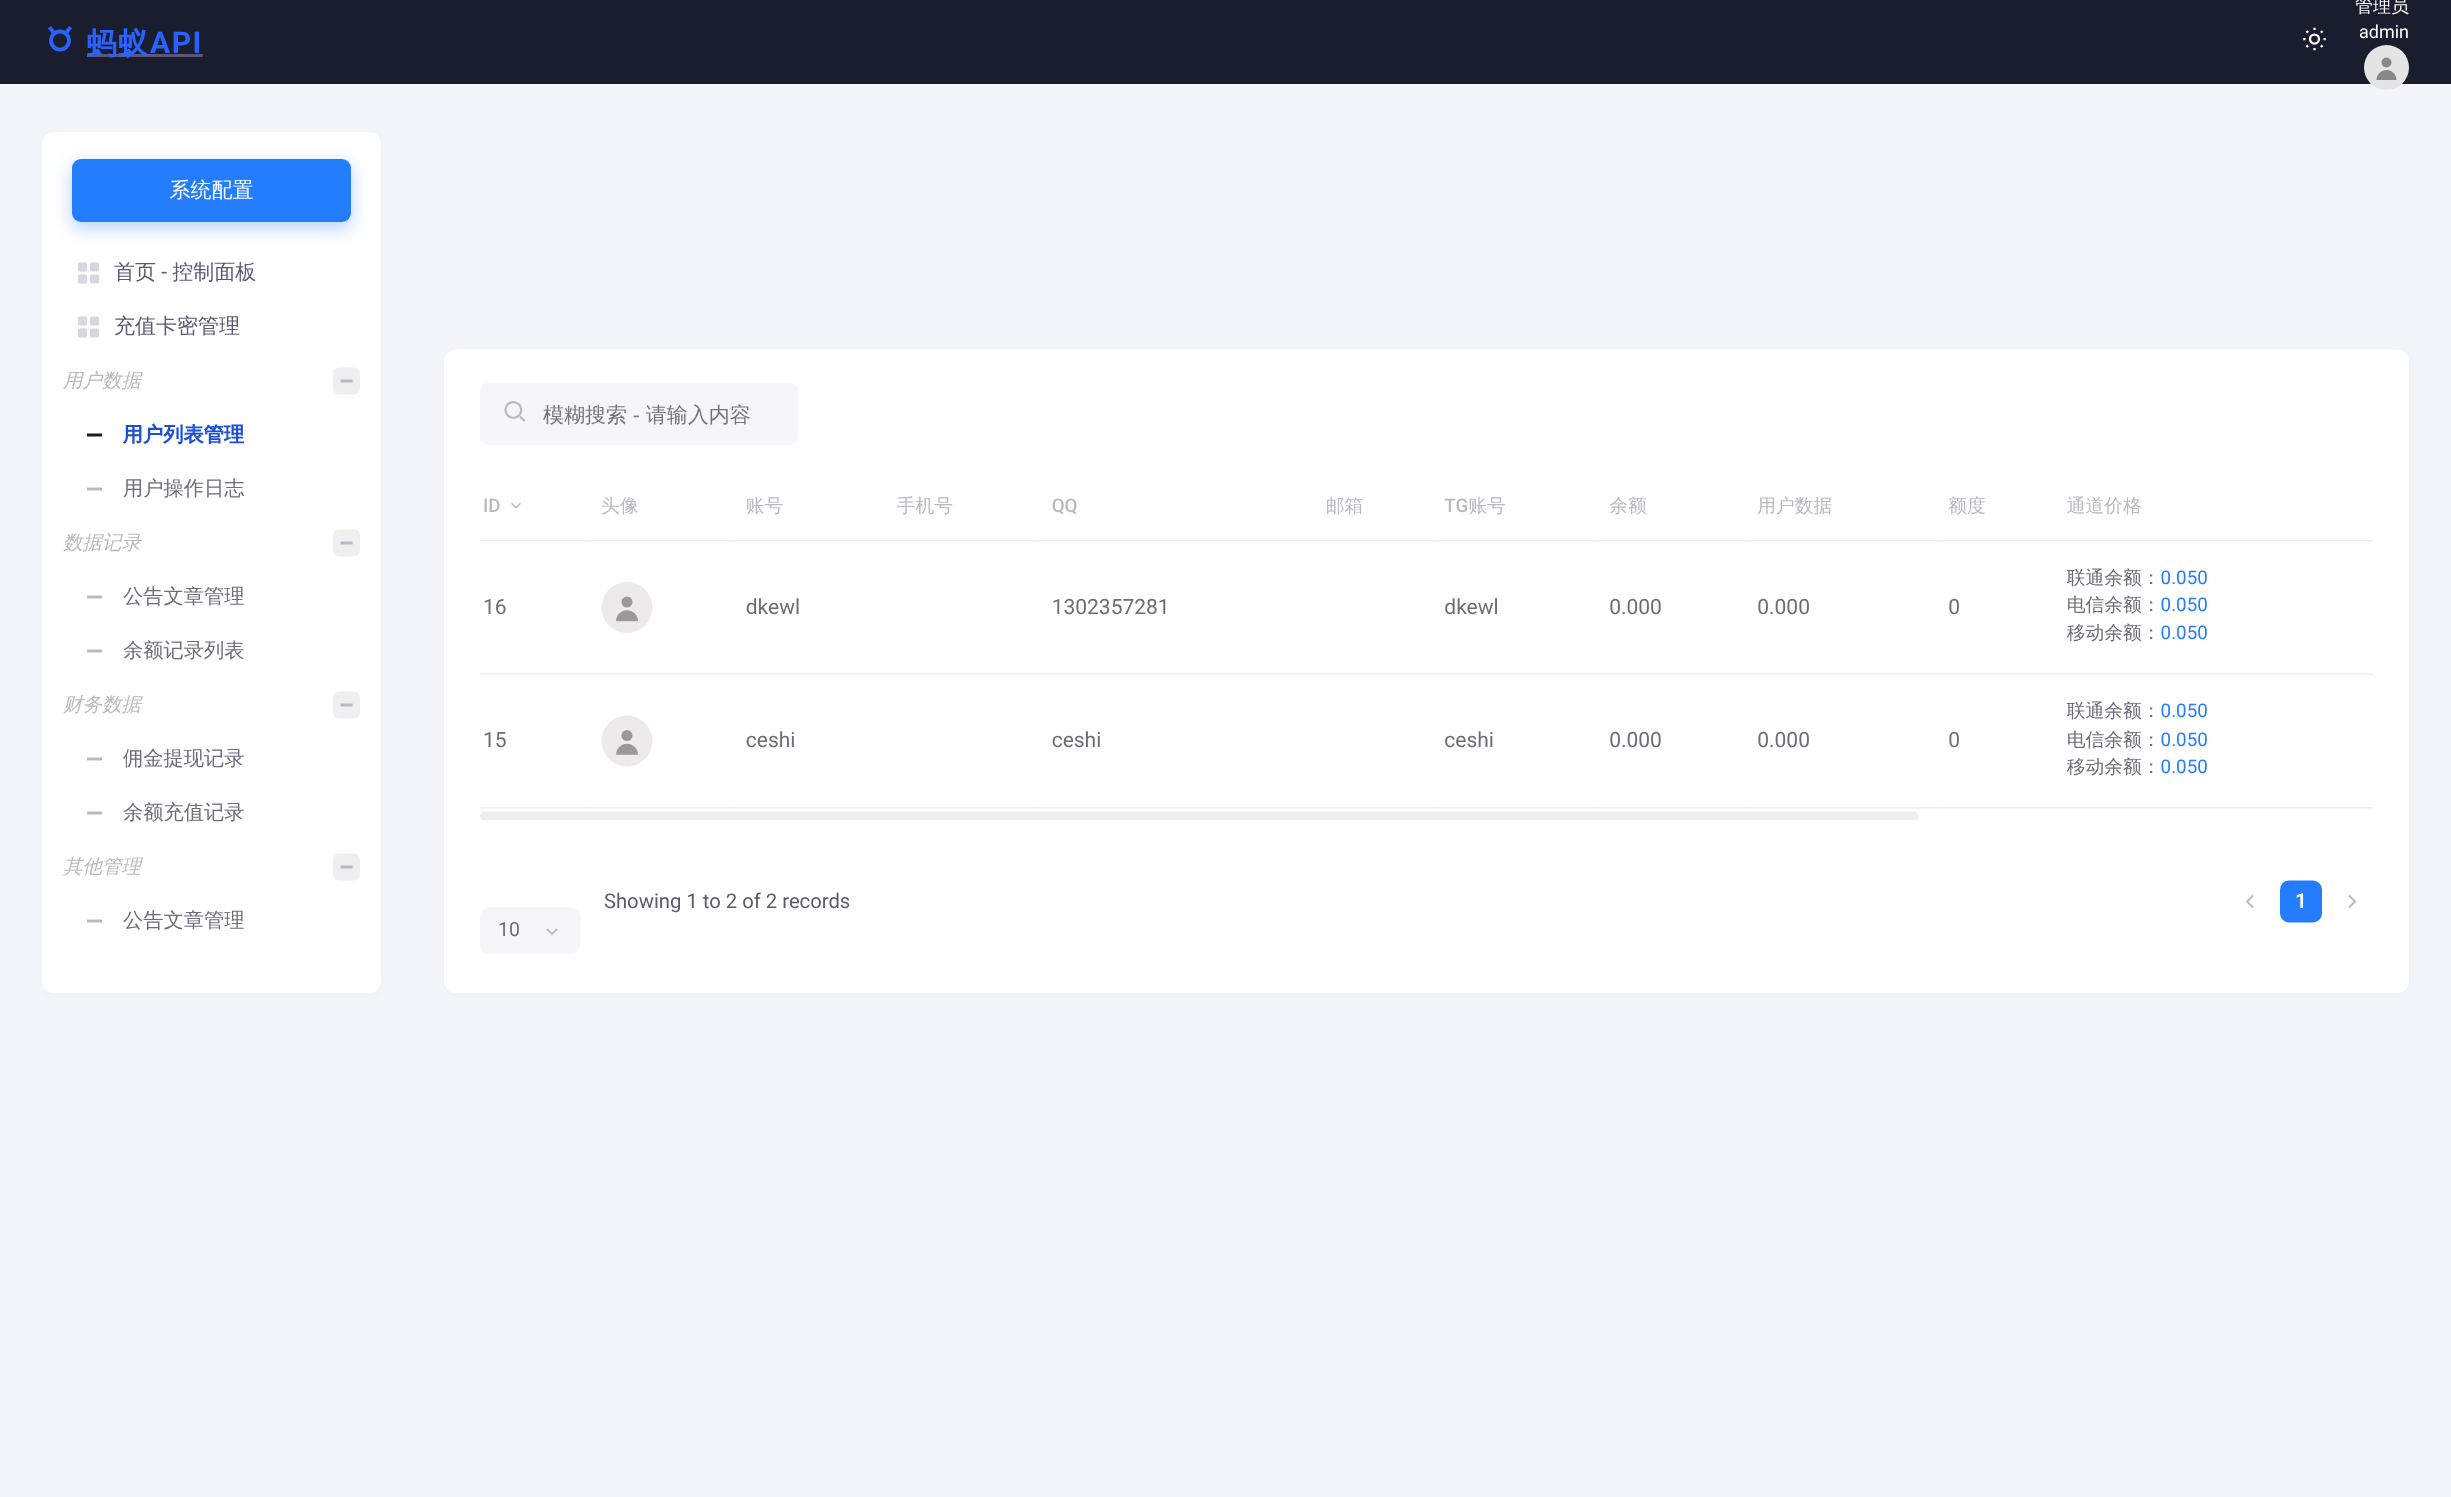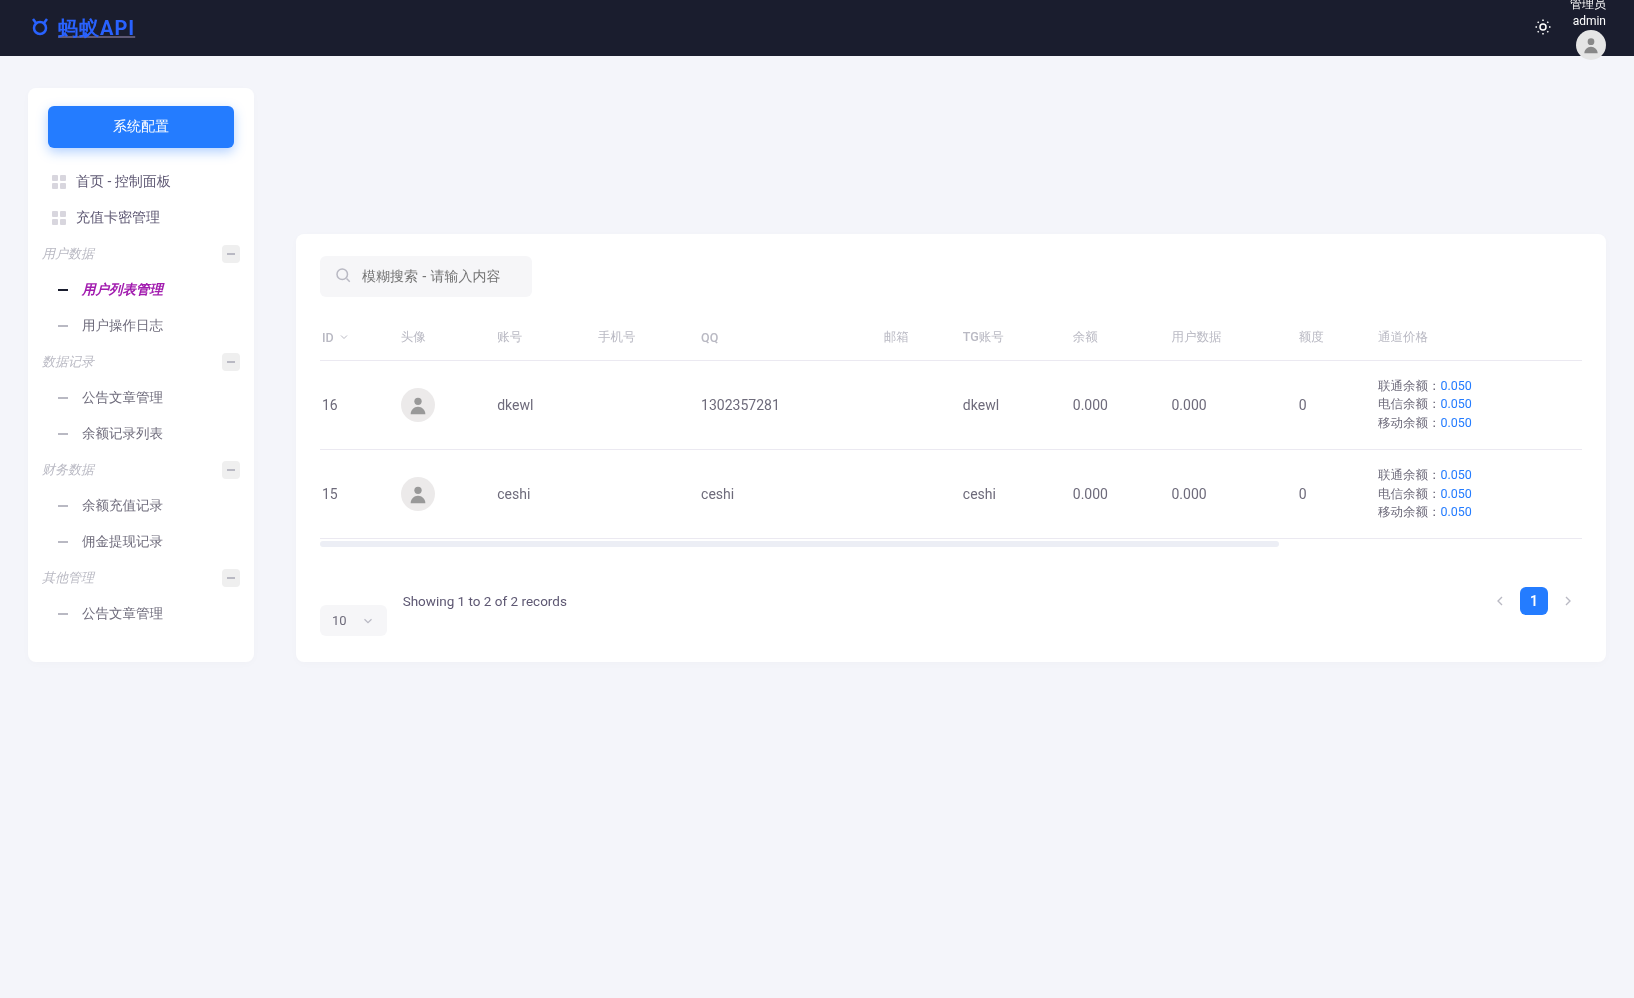--- a/index.html
+++ b/index.html
@@ -17,21 +17,21 @@
     
     .layout { display: flex; padding: 32px 28px; gap: 42px; align-items: flex-end; }
     
     .sidebar { width: 226px; background: #fff; border-radius: 8px; padding: 18px 10px 30px; box-shadow: 0 2px 8px rgba(0,0,0,0.02); }
     .sidebar-btn { display: block; width: calc(100% - 20px); margin: 0 10px 16px; background: #247cff; color: #fff; border: none; border-radius: 6px; padding: 12px 0; font-size: 14px; font-weight: 500; cursor: pointer; box-shadow: 0 4px 12px rgba(36,124,255,0.35); }
     .nav-item { display: flex; align-items: center; gap: 10px; padding: 9px 14px; cursor: pointer; color: #5e5873; font-size: 14px; border-radius: 4px; }
     .nav-item.top .nav-icon { width: 14px; height: 14px; }
     .nav-group { display: flex; align-items: center; justify-content: space-between; padding: 9px 4px 9px 4px; color: #b9b9c3; font-size: 13px; cursor: pointer; font-style: italic; }
     .nav-group-toggle { width: 18px; height: 18px; border-radius: 4px; background: #efefef; display: flex; align-items: center; justify-content: center; }
     .nav-sub { display: flex; align-items: center; gap: 14px; padding: 9px 12px 9px 20px; cursor: pointer; color: #6e6b7b; font-size: 13.5px; }
-    .nav-sub.active { color: #a21caf; font-weight: 600; font-style: italic; }
+    .nav-sub.active { color: #1d4ed8; font-weight: 600; }
     .nav-sub .dash { width: 10px; height: 2px; background: #b9b9c3; }
     .nav-sub.active .dash { background: #1a1d2e; }
     .grid-ico { display: inline-grid; grid-template-columns: 6px 6px; grid-template-rows: 6px 6px; gap: 2px; }
     .grid-ico span { background: #d8d6de; border-radius: 1px; }
     
     .main { flex: 1; background: #fff; border-radius: 8px; padding: 22px 24px 26px; box-shadow: 0 2px 8px rgba(0,0,0,0.02); min-width: 0; }
     .search-wrap { display: flex; align-items: center; gap: 10px; background: #f6f6f8; border-radius: 6px; padding: 10px 14px; width: 212px; margin-bottom: 22px; }
     .search-input { border: none; background: transparent; outline: none; font-size: 14px; color: #6e6b7b; flex: 1; }
     .table-scroll { overflow-x: auto; }
     .tbl { width: 100%; min-width: 1000px; border-collapse: collapse; }
@@ -148,25 +148,25 @@
     <div class="nav-group">
       <span>财务数据</span>
       <span class="nav-group-toggle">
           <svg width="10" height="10">
             <rect x="1" y="4" width="8" height="2" fill="#b9b9c3"></rect>
           </svg>
         </span>
     </div>
     <div class="nav-sub">
         <span class="dash"></span>
+        <span>佣金提现记录</span>
+      </div>
+    <div class="nav-sub">
+        <span class="dash"></span>
         <span>余额充值记录</span>
-      </div>
-    <div class="nav-sub">
-        <span class="dash"></span>
-        <span>佣金提现记录</span>
       </div>
 
     <div class="nav-group">
       <span>其他管理</span>
       <span class="nav-group-toggle">
           <svg width="10" height="10">
             <rect x="1" y="4" width="8" height="2" fill="#b9b9c3"></rect>
           </svg>
         </span>
     </div>

